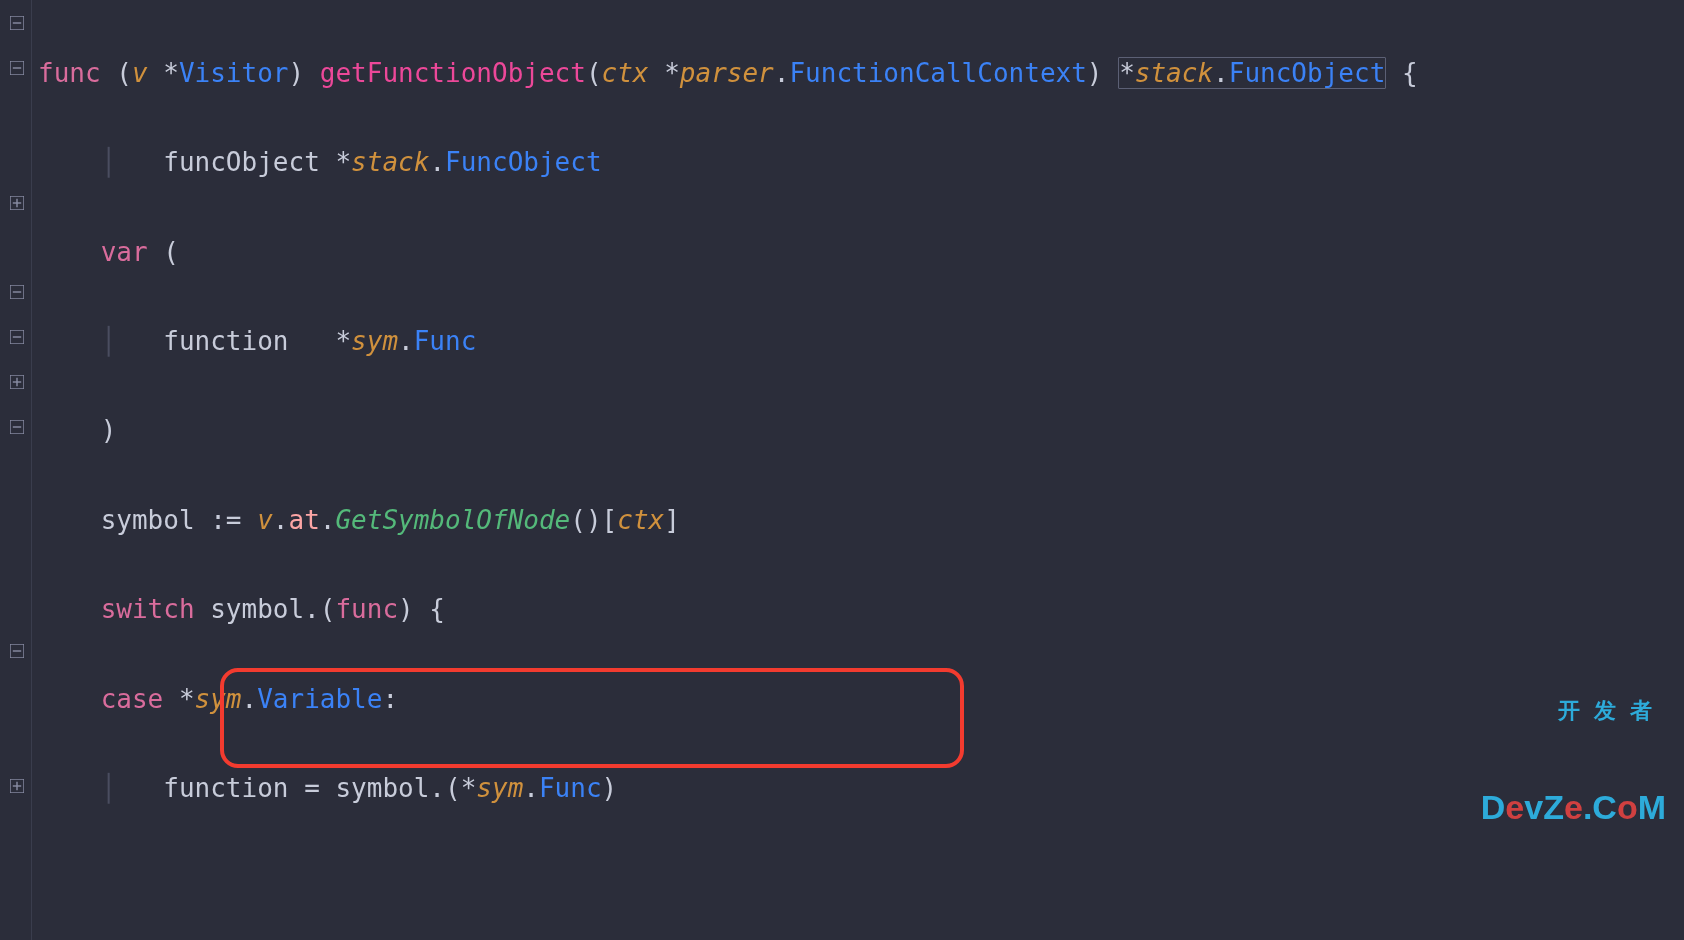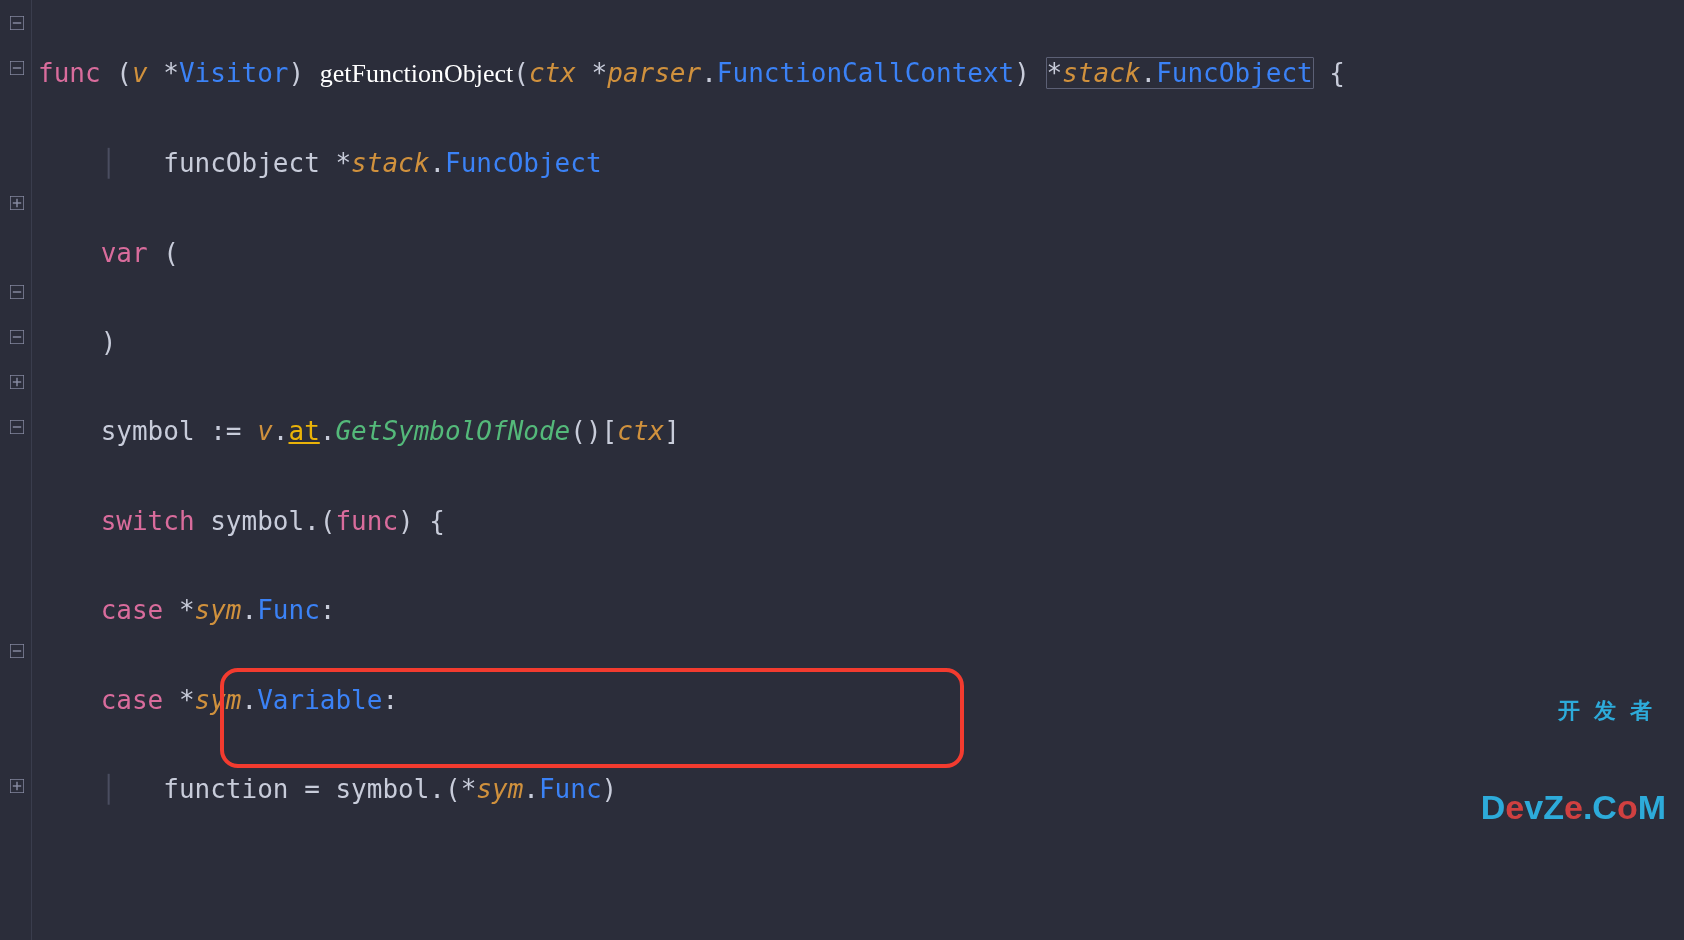--- a/index.html
+++ b/index.html
@@ -40,22 +40,22 @@
     padding-top: 6px;
     white-space: pre;
     color: #c8ccda;
     position: relative;
   }
   .line { display: block; min-height: 44.7px; }
   .kw { color: #d96c9c; }
   .receiver { color: #d0913d; font-style: italic; }
   .type { color: #3b82f6; }
   .pkg { color: #d0913d; font-style: italic; }
-  .func-name { color: #ffffff; font-family: Liberation Serif, serif; }
-  .method-yellow { color: #eab308; text-decoration: underline; }
+  .func-name { color: #ec4899; }
+  .method-yellow { color: #fca5a5; }
   .method-green { color: #54b97a; font-style: italic; }
   .plain { color: #c8ccda; }
   .star { color: #c8ccda; }
   .boxed {
     border: 1px solid #5c6075;
     border-radius: 1px;
   }
   .indent-guide { color: #4a4d60; }
   .red-box {
     position: absolute;
@@ -138,24 +138,24 @@
           <line x1="5" y1="2" x2="5" y2="8" stroke="currentColor"></line>
           <line x1="2" y1="5" x2="8" y2="5" stroke="currentColor"></line>
         </svg>
       </span>
   </div>
 
   <div class="code">
 <span class="line"><span class="kw">func</span><span class="plain"> (</span><span class="receiver">v </span><span class="star">*</span><span class="type">Visitor</span><span class="plain">) </span><span class="func-name">getFunctionObject</span><span class="plain">(</span><span class="receiver">ctx </span><span class="star">*</span><span class="pkg">parser</span><span class="plain">.</span><span class="type">FunctionCallContext</span><span class="plain">) </span><span class="boxed"><span class="star">*</span><span class="pkg">stack</span><span class="plain">.</span><span class="type">FuncObject</span></span><span class="plain"> {</span></span>
 <span class="line">    <span class="indent-guide">│   </span><span class="plain">funcObject </span><span class="star">*</span><span class="pkg">stack</span><span class="plain">.</span><span class="type">FuncObject</span></span>
 <span class="line">    <span class="kw">var</span><span class="plain"> (</span></span>
+<span class="line">    <span class="indent-guide">│   </span><span class="plain">function   </span><span class="star">*</span><span class="pkg">sym</span><span class="plain">.</span><span class="type">Func</span></span>
 <span class="line">    <span class="plain">)</span></span>
 <span class="line">    <span class="plain">symbol := </span><span class="receiver">v</span><span class="plain">.</span><span class="method-yellow">at</span><span class="plain">.</span><span class="method-green">GetSymbolOfNode</span><span class="plain">()[</span><span class="receiver">ctx</span><span class="plain">]</span></span>
 <span class="line">    <span class="kw">switch</span><span class="plain"> symbol.(</span><span class="kw">func</span><span class="plain">) {</span></span>
-<span class="line">    <span class="kw">case</span><span> </span><span class="star">*</span><span class="pkg">sym</span><span class="plain">.</span><span class="type">Func</span><span class="plain">:</span></span>
 <span class="line">    <span class="kw">case</span><span> </span><span class="star">*</span><span class="pkg">sym</span><span class="plain">.</span><span class="type">Variable</span><span class="plain">:</span></span>
 <span class="line">    <span class="indent-guide">│   </span><span class="plain">function = symbol.(</span><span class="star">*</span><span class="pkg">sym</span><span class="plain">.</span><span class="type">Func</span><span class="plain">)</span></span>
 
 
 
 
 
 
 
 

